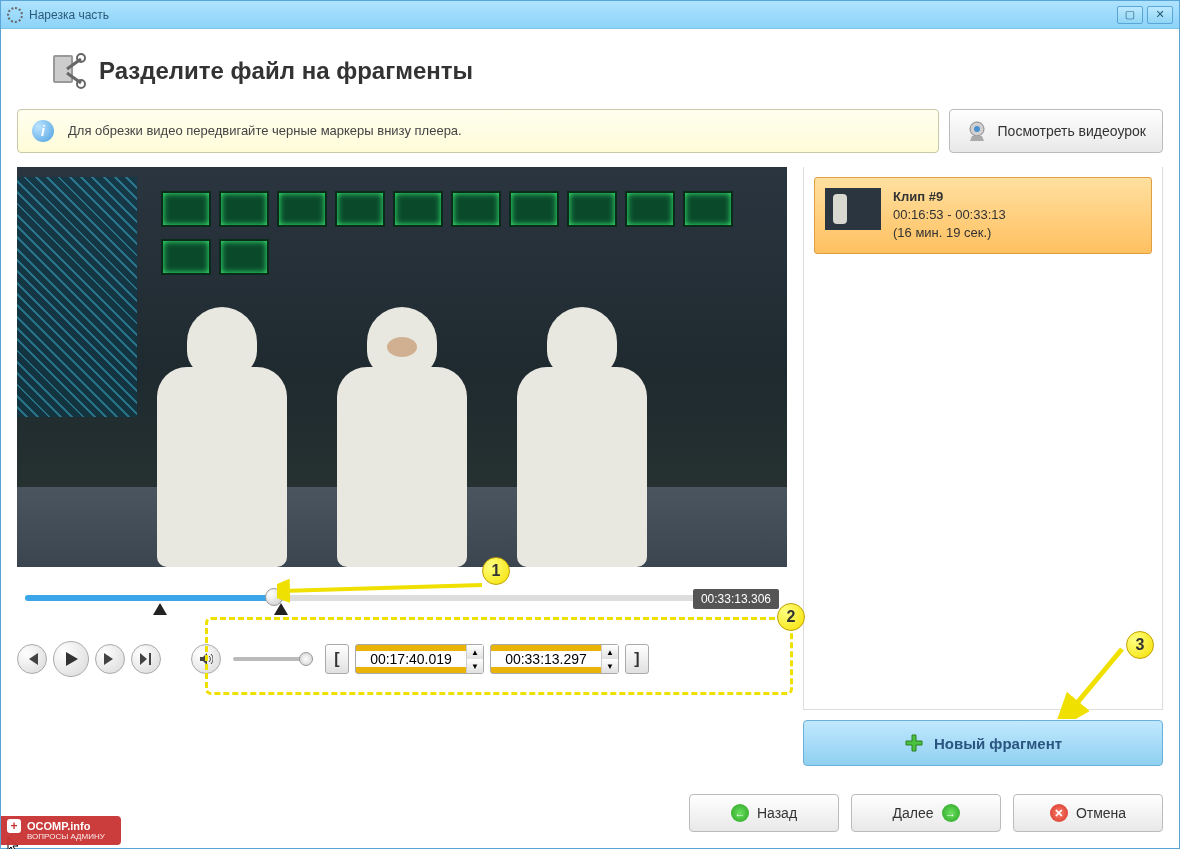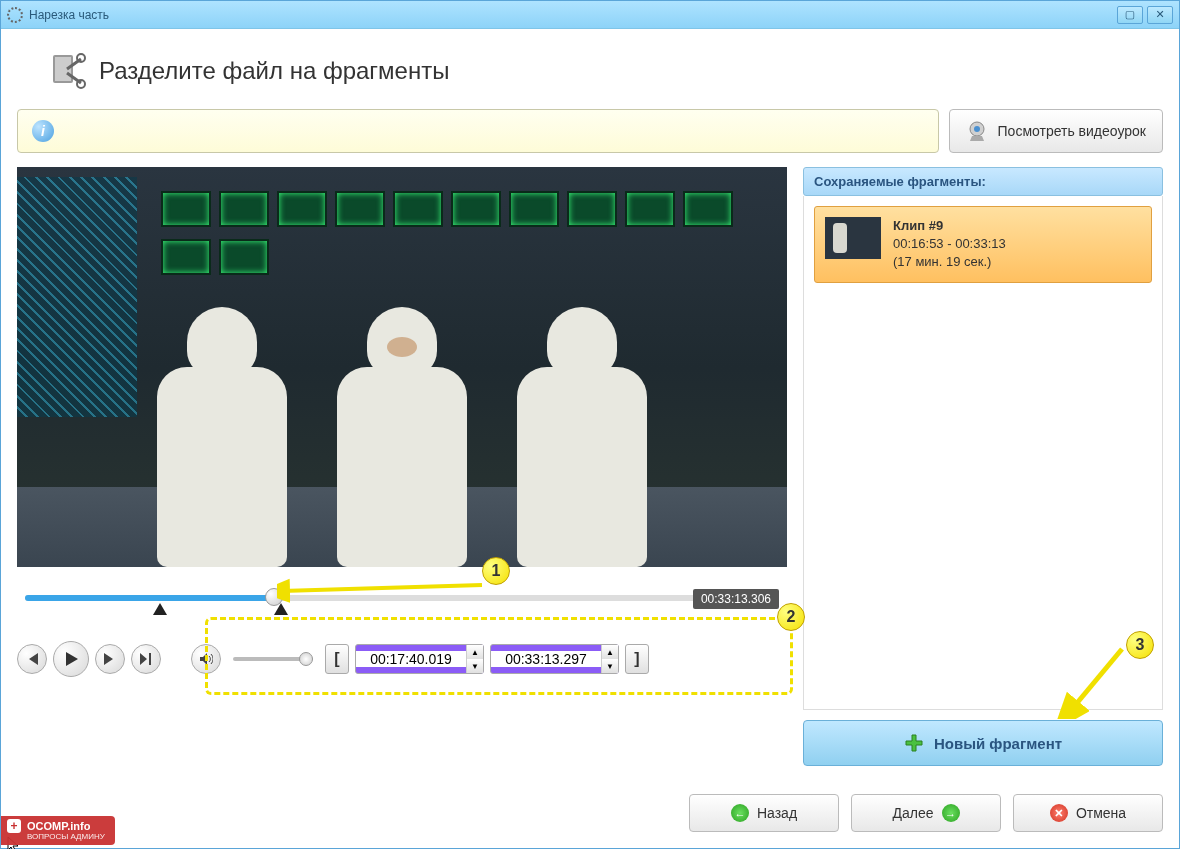--- a/index.html
+++ b/index.html
@@ -40,21 +40,21 @@
 
 .content { padding: 12px 16px; flex: 1; display: flex; flex-direction: column; }
 
 .page-header { display: flex; align-items: center; margin: 10px 0 18px 30px; }
 .page-header .hdr-icon {
   width: 40px; height: 40px;
   margin-right: 12px;
   position: relative;
 }
 .page-header .hdr-icon svg { width: 40px; height: 40px; }
-.page-header h1 { font-size: 24px; font-weight: normal; color: #333; }
+.page-header h1 { font-size: 24px; font-weight: bold; color: #333; }
 
 .info-row { display: flex; gap: 10px; margin-bottom: 14px; }
 .info-box {
   flex: 1;
   background: linear-gradient(#fffff0, #fefcd8);
   border: 1px solid #c8c8a8;
   border-radius: 4px;
   padding: 10px 14px;
   display: flex; align-items: center;
   font-size: 13px; color: #444; line-height: 1.5;
@@ -195,21 +195,21 @@
   width: 24px; height: 30px;
   background: linear-gradient(#fff,#e0e0e0);
   border: 1px solid #aaa; border-radius: 3px;
   display: flex; align-items: center; justify-content: center;
   font-size: 16px; font-weight: bold; color: #333;
   cursor: pointer;
 }
 .time-input {
   display: flex; align-items: center;
   border: 1px solid #aaa; border-radius: 3px;
-  background: #8b5cf6; height: 30px;
+  background: #eab308; height: 30px;
 }
 .time-input input {
   border: none; width: 110px; text-align: center;
   font-size: 14px; outline: none;
 }
 .spinner {
   display: flex; flex-direction: column;
   border-left: 1px solid #ccc;
 }
 .spinner button {
@@ -306,21 +306,21 @@
   display: flex; align-items: center; justify-content: center;
   color: #fff; font-size: 11px; font-weight: bold;
 }
 .ic-green { background: radial-gradient(#6ae060,#2aa020); }
 .ic-red { background: radial-gradient(#ff8070,#d03020); }
 
 .watermark {
   position: absolute; left: 0; bottom: 3px;
   background: rgba(200,50,50,0.95);
   color: #fff; font-size: 11px; font-weight: bold;
-  padding: 4px 10px 4px 26px;
+  padding: 4px 16px 4px 26px;
   border-radius: 0 4px 4px 0;
 }
 .watermark::before {
   content: '+';
   position: absolute; left: 6px; top: 3px;
   width: 14px; height: 14px;
   background: #fff; color: #c83030;
   border-radius: 3px;
   display: flex; align-items: center; justify-content: center;
   font-size: 12px;
@@ -359,20 +359,21 @@
             <circle cx="34" cy="33" r="4" fill="none" stroke="#666" stroke-width="2"></circle>
           </svg>
       </span>
       <h1>Разделите файл на фрагменты</h1>
     </div>
 
     <div class="info-row">
       <div class="info-box">
         <span class="info-icon">i</span>
         <div>
+          <div>Для обрезки видео передвигайте черные маркеры внизу плеера.</div>
         </div>
       </div>
       <button class="tutorial-btn">
         <span class="cam-icon">
           <svg viewBox="0 0 22 22">
               <circle cx="11" cy="9" r="7" fill="#d0d0d0" stroke="#888"></circle>
               <circle cx="11" cy="9" r="3" fill="#4a90d0"></circle>
               <path d="M6 16 L16 16 L18 21 L4 21 Z" fill="#aaa"></path>
             </svg>
         </span>
@@ -474,28 +475,27 @@
             </div>
           </div>
           <div class="bracket-btn">]</div>
 
           <div class="dashed-box" style="left:188px; top:-14px; right:-6px; height:78px;"></div>
           <div class="callout" style="right:-18px; top:-28px;">2</div>
         </div>
       </div>
 
       <div class="side-col">
-        <div class="side-header">Сохраняемые фрагменты:</div>
         <div class="frag-list">
           <div class="frag-item">
             <div class="frag-thumb"></div>
             <div class="frag-info">
               <div class="name">Клип #9</div>
               <div>00:16:53 - 00:33:13</div>
-              <div>(17 мин. 19 сек.)</div>
+              <div>(16 мин. 19 сек.)</div>
             </div>
           </div>
 
           <div class="callout" style="right:8px; bottom:50px;">3</div>
           <svg class="arrow" style="right:30px; bottom:-10px; width:80px; height:80px;">
               <defs>
                 <marker id="ah3" markerWidth="10" markerHeight="10" refX="2" refY="3" orient="auto">
                   <path d="M0,0 L0,6 L8,3 Z" fill="#f0e000"></path>
                 </marker>
               </defs>

